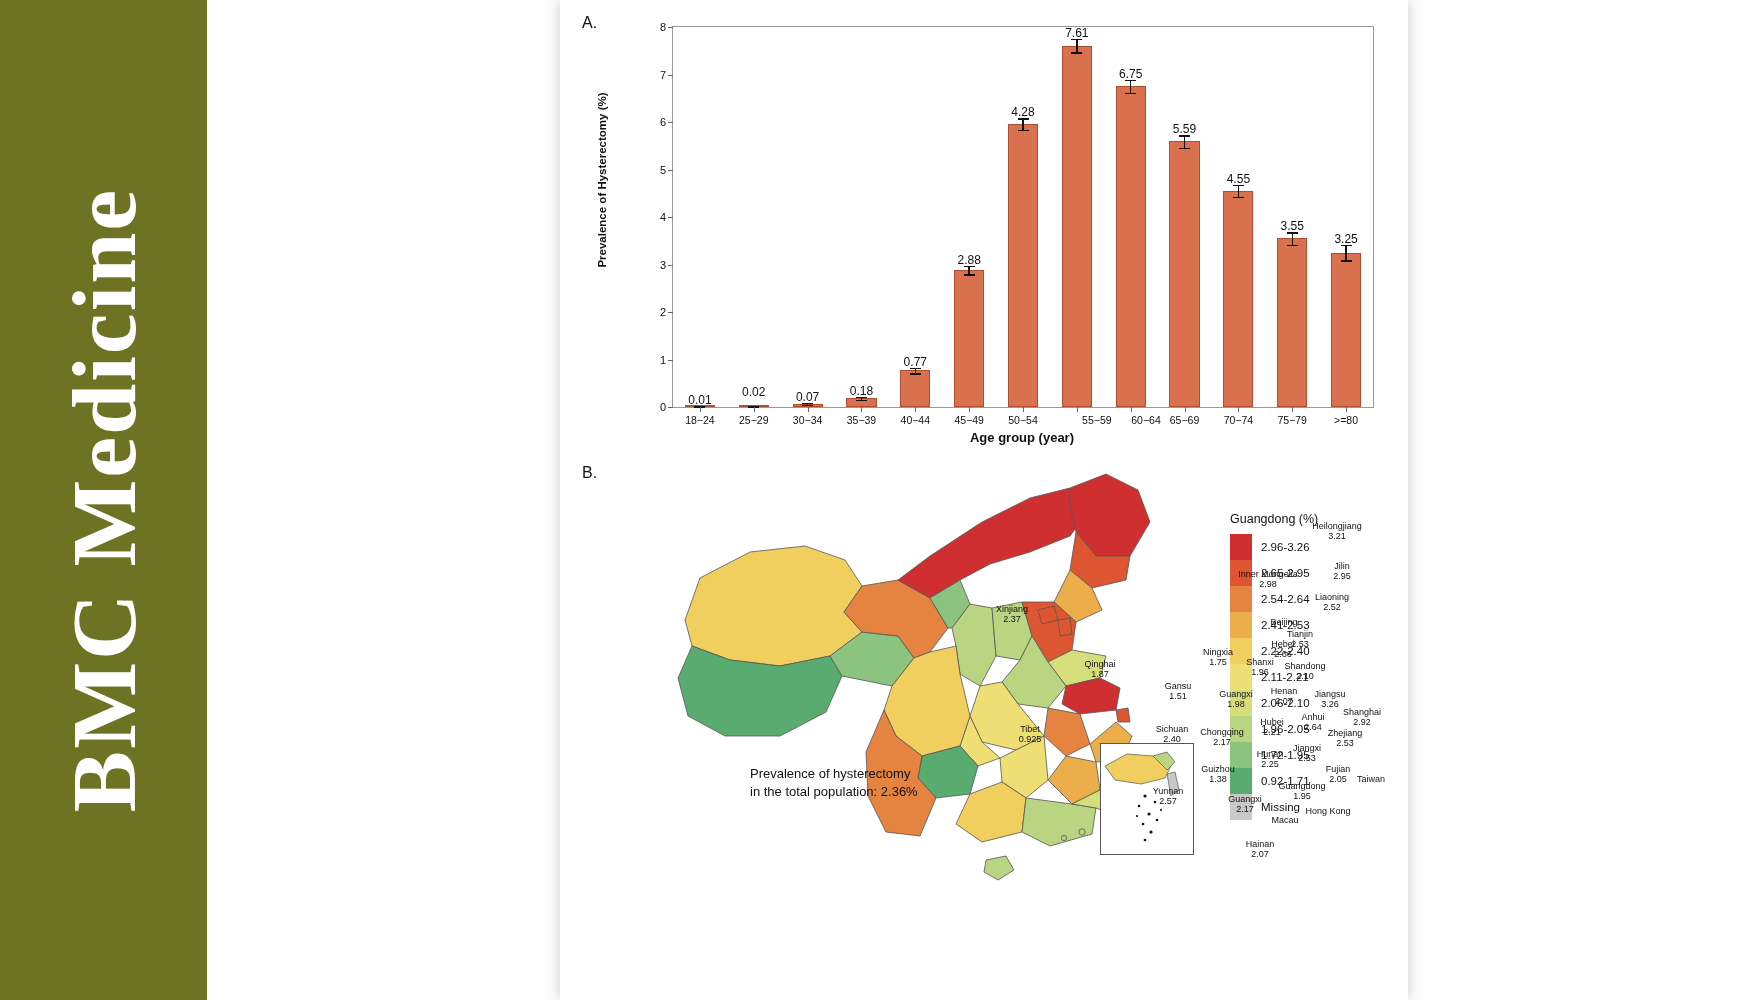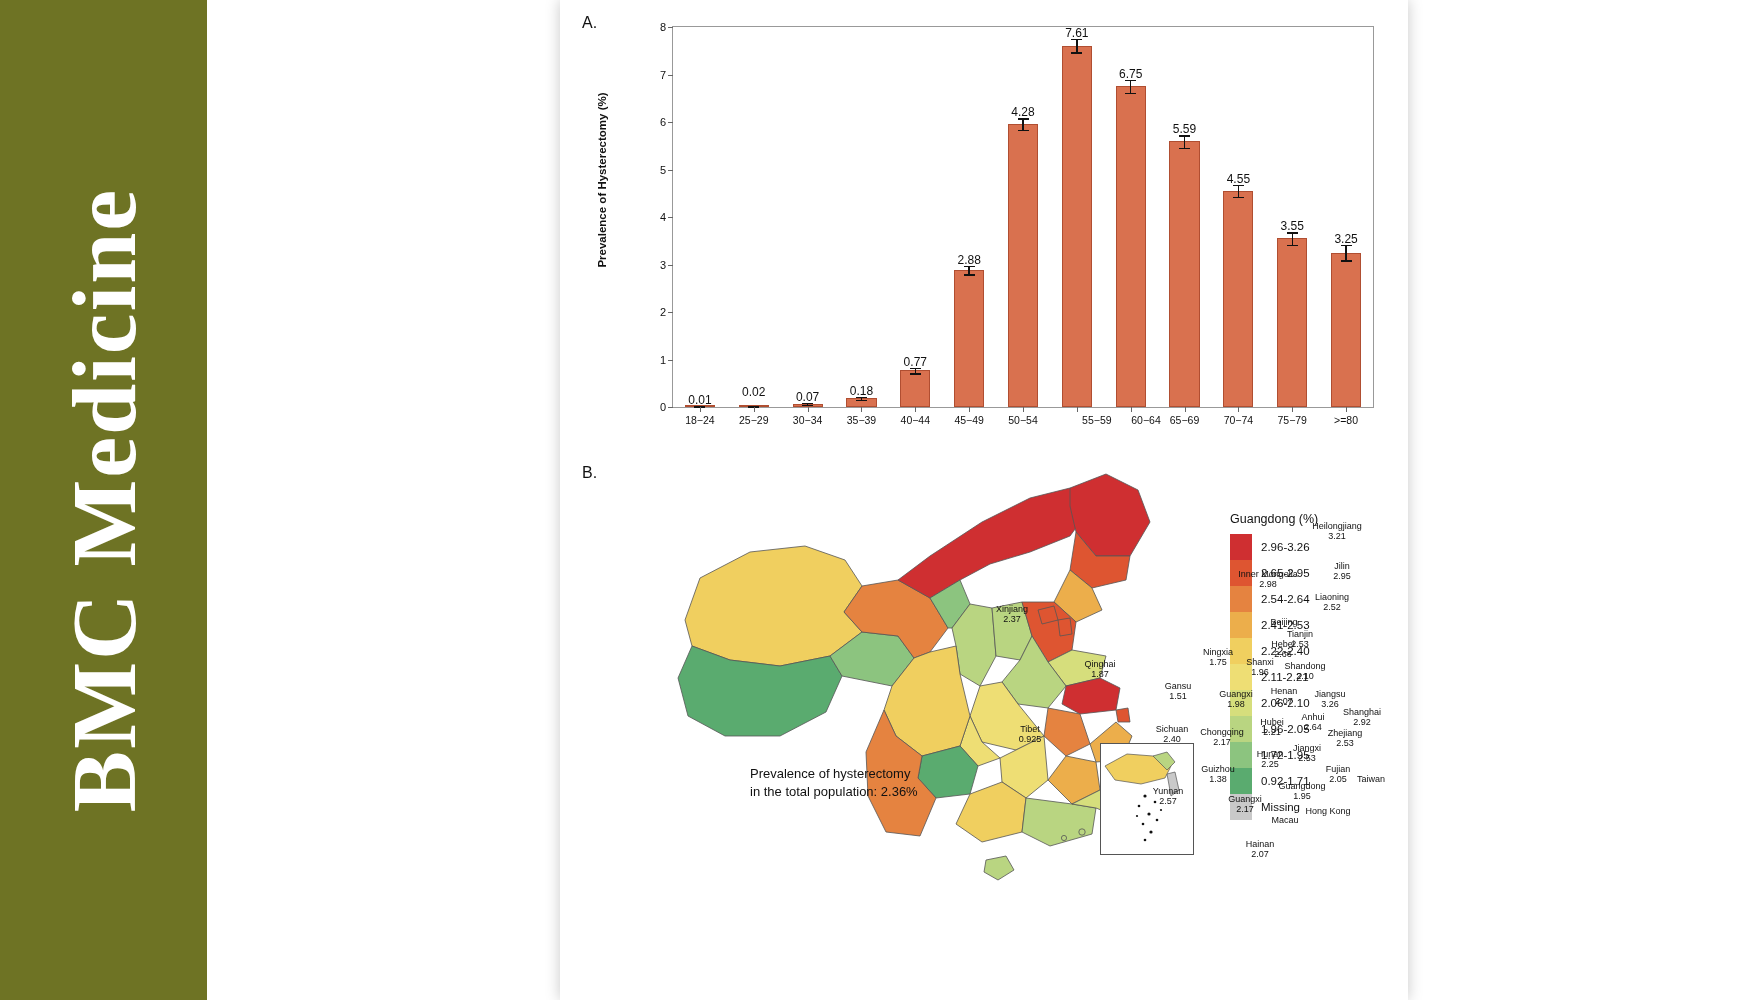--- a/index.html
+++ b/index.html
@@ -203,20 +203,21 @@
           <div class="bar-slot" style="left: 658px; width: 30.1538px; height: 380px;">
             <div class="bar" style="height: 154.375px; background: rgb(217, 113, 79);"></div>
           </div>
           <div class="err" style="left: 672.377px; top: 218.025px; height: 15.2px;"></div>
           <div class="err-cap" style="left: 667.577px; top: 218.025px;"></div>
           <div class="err-cap" style="left: 667.577px; top: 233.225px;"></div>
           <div class="bar-val" style="left: 673.077px; transform: translateX(-50%); top: 205.025px;">3.25</div>
           <div class="xtick" style="left: 673.077px;">&gt;=80</div>
           <div class="xtickmark" style="left: 673.077px;"></div>
         </div>
+      <div id="a-xlabel">Age group (year)</div>
     </div>
 
     <div class="panel-label" style="left:22px;top:464px;">B.</div>
 
     <div id="panelB">
       <div id="map-area">
         <svg id="map-svg" width="620" height="440" viewBox="0 0 620 440">
           <g stroke="#555" stroke-width="0.8">
 
             <path d="M55,160 L70,118 L120,92 L175,86 L215,100 L232,126 L214,152 L232,172 L200,196 L150,206 L100,200 L62,186 Z" fill="#f0cf5f"></path>

